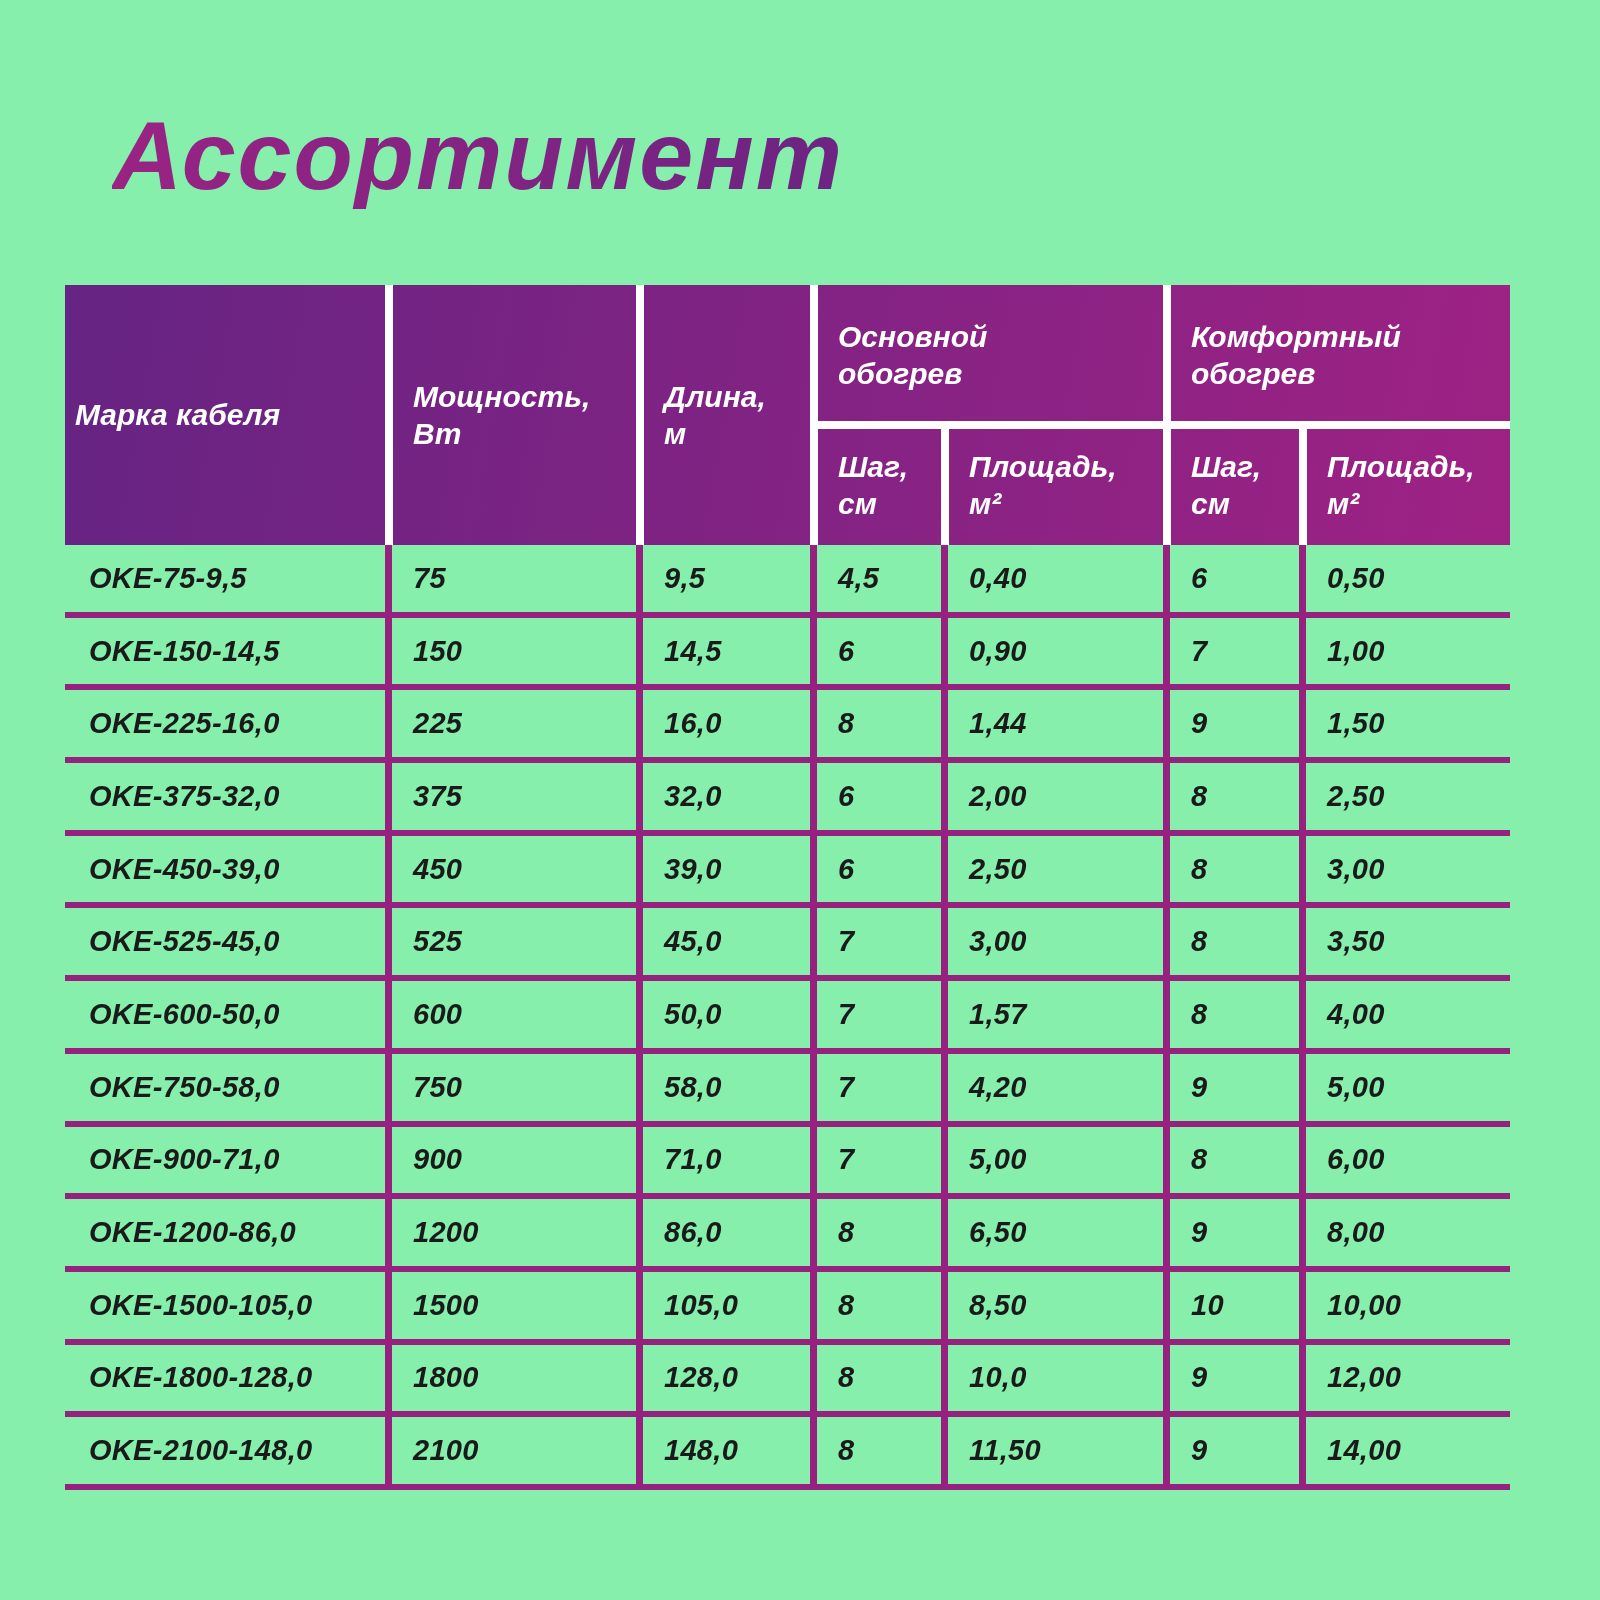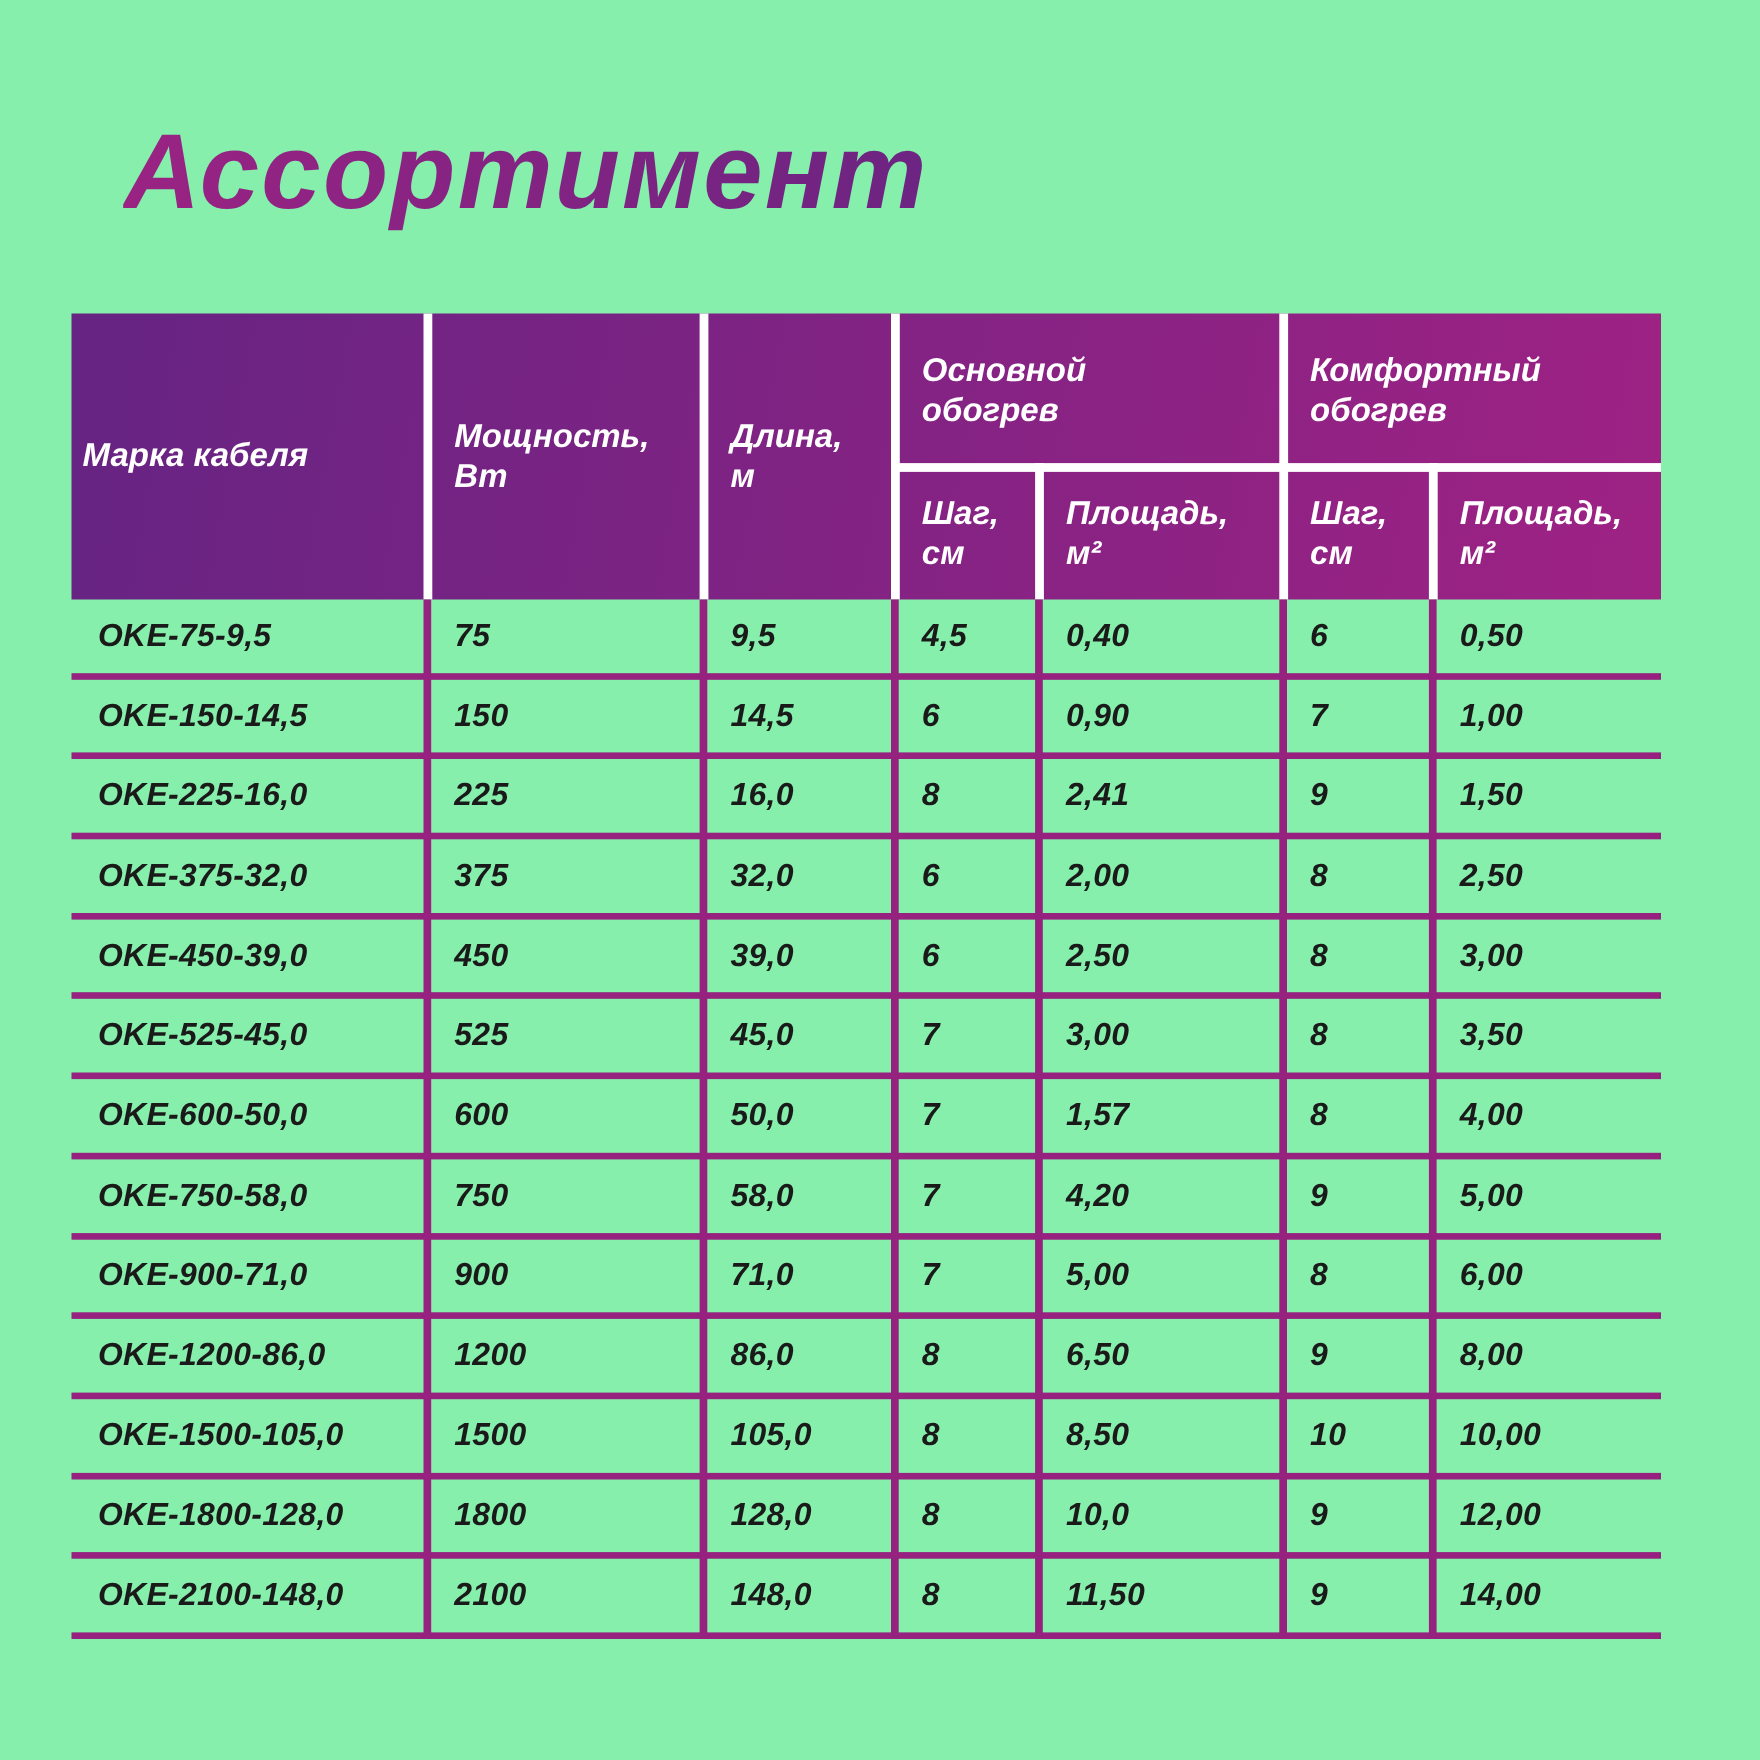--- a/index.html
+++ b/index.html
@@ -126,21 +126,21 @@
             <div class="tcell">6</div>
             <div class="tcell">0,90</div>
             <div class="tcell">7</div>
             <div class="tcell">1,00</div>
           </div>
           <div class="trow">
             <div class="tcell">OKE-225-16,0</div>
             <div class="tcell">225</div>
             <div class="tcell">16,0</div>
             <div class="tcell">8</div>
-            <div class="tcell">2,41</div>
+            <div class="tcell">1,44</div>
             <div class="tcell">9</div>
             <div class="tcell">1,50</div>
           </div>
           <div class="trow">
             <div class="tcell">OKE-375-32,0</div>
             <div class="tcell">375</div>
             <div class="tcell">32,0</div>
             <div class="tcell">6</div>
             <div class="tcell">2,00</div>
             <div class="tcell">8</div>

